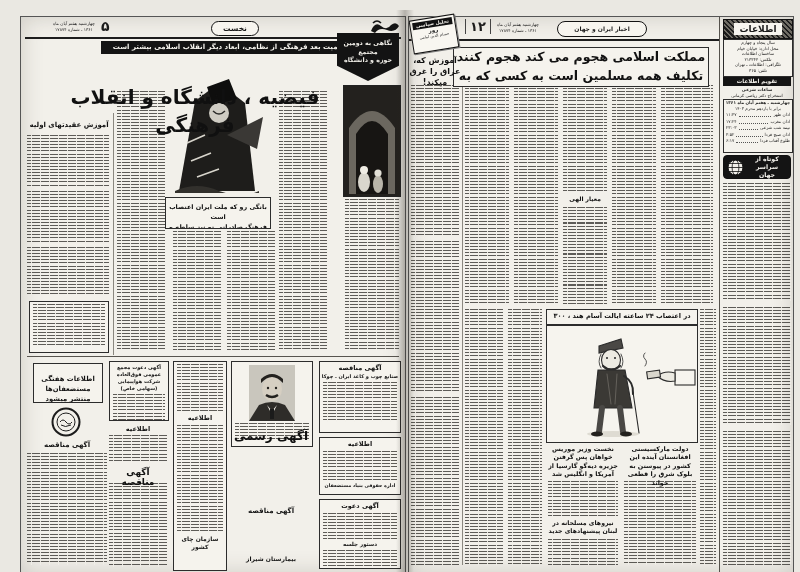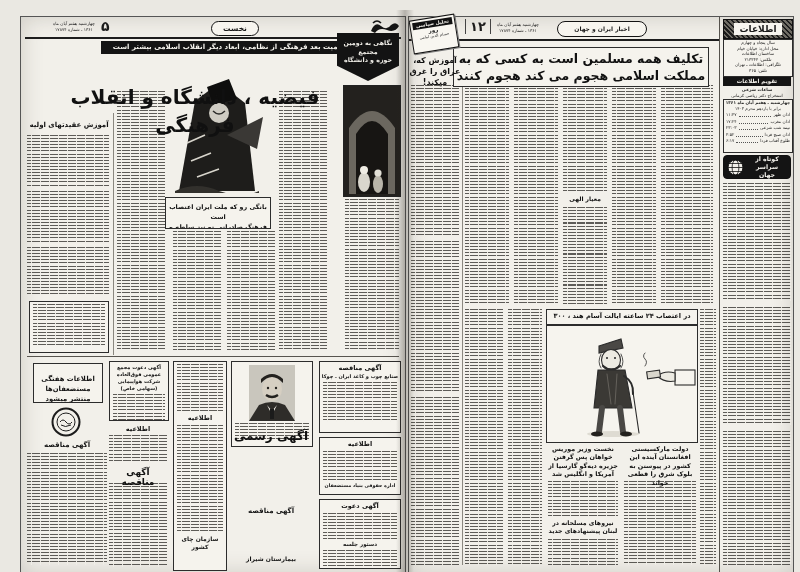--- a/index.html
+++ b/index.html
@@ -245,22 +245,22 @@
       <span>
         <svg width="17" height="17" viewBox="0 0 17 17">
           <circle cx="8.5" cy="8.5" r="7.5" fill="#f2f0ea" stroke="#111"></circle>
           <ellipse cx="8.5" cy="8.5" rx="3.4" ry="7.5" fill="none" stroke="#111" stroke-width=".8"></ellipse>
           <path d="M1 8.5 h15 M2.4 4.5 h12.2 M2.4 12.5 h12.2" stroke="#111" stroke-width=".8" fill="none"></path>
         </svg>
       </span>
     </div>
 
     <div class="boxed" style="left:44px;top:30px;width:254px;height:38px;">
+      <div class="adtitle" style="font-size:12.5px;line-height:17px;">مملکت اسلامی هجوم می کند هجوم کنند</div>
       <div class="adtitle" style="font-size:12.5px;line-height:17px;margin-top:2px;">تکلیف همه مسلمین است به کسی که به</div>
-      <div class="adtitle" style="font-size:12.5px;line-height:17px;">مملکت اسلامی هجوم می کند هجوم کنند</div>
     </div>
 
     <div class="analysis-badge" style="left:2px;top:0px;">
       <div class="strip">تحلیل سیاسی</div>
       <div class="sub">روز</div>
       <div class="auth">حسام الدین امامی</div>
     </div>
     <div class="abs adtitle" style="left:0px;top:38px;width:52px;font-size:8px;line-height:11px;z-index:2;">
       <div>آموزش که،</div>
       <div>عراق را غرق میکند!</div>

